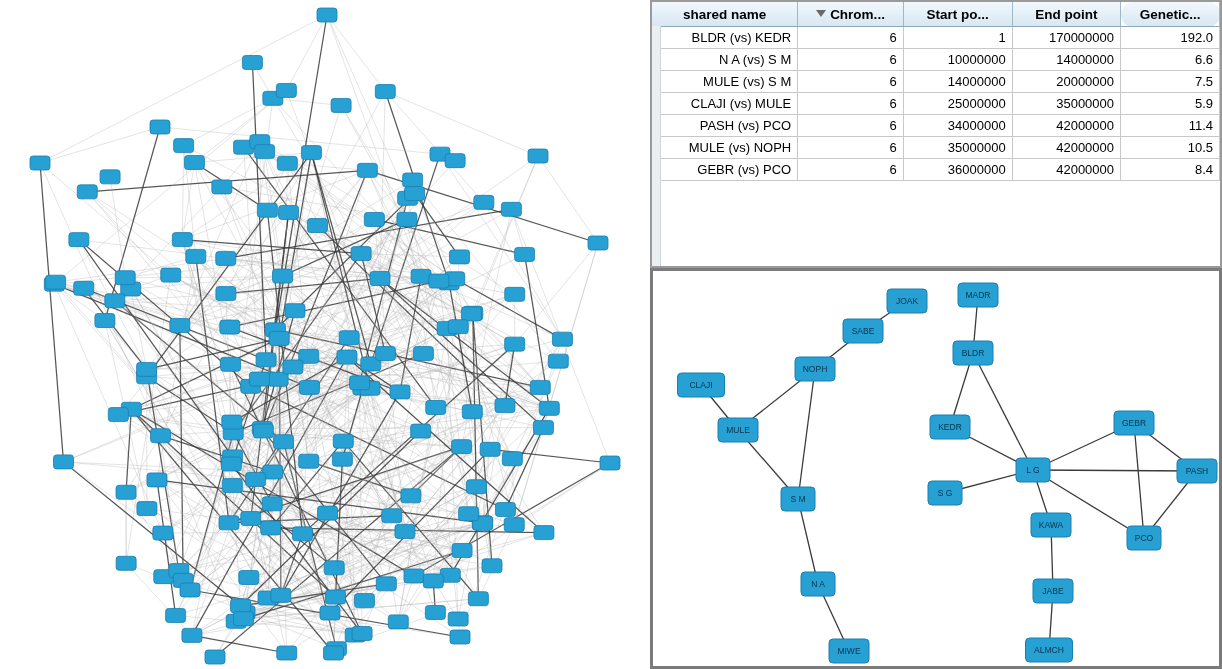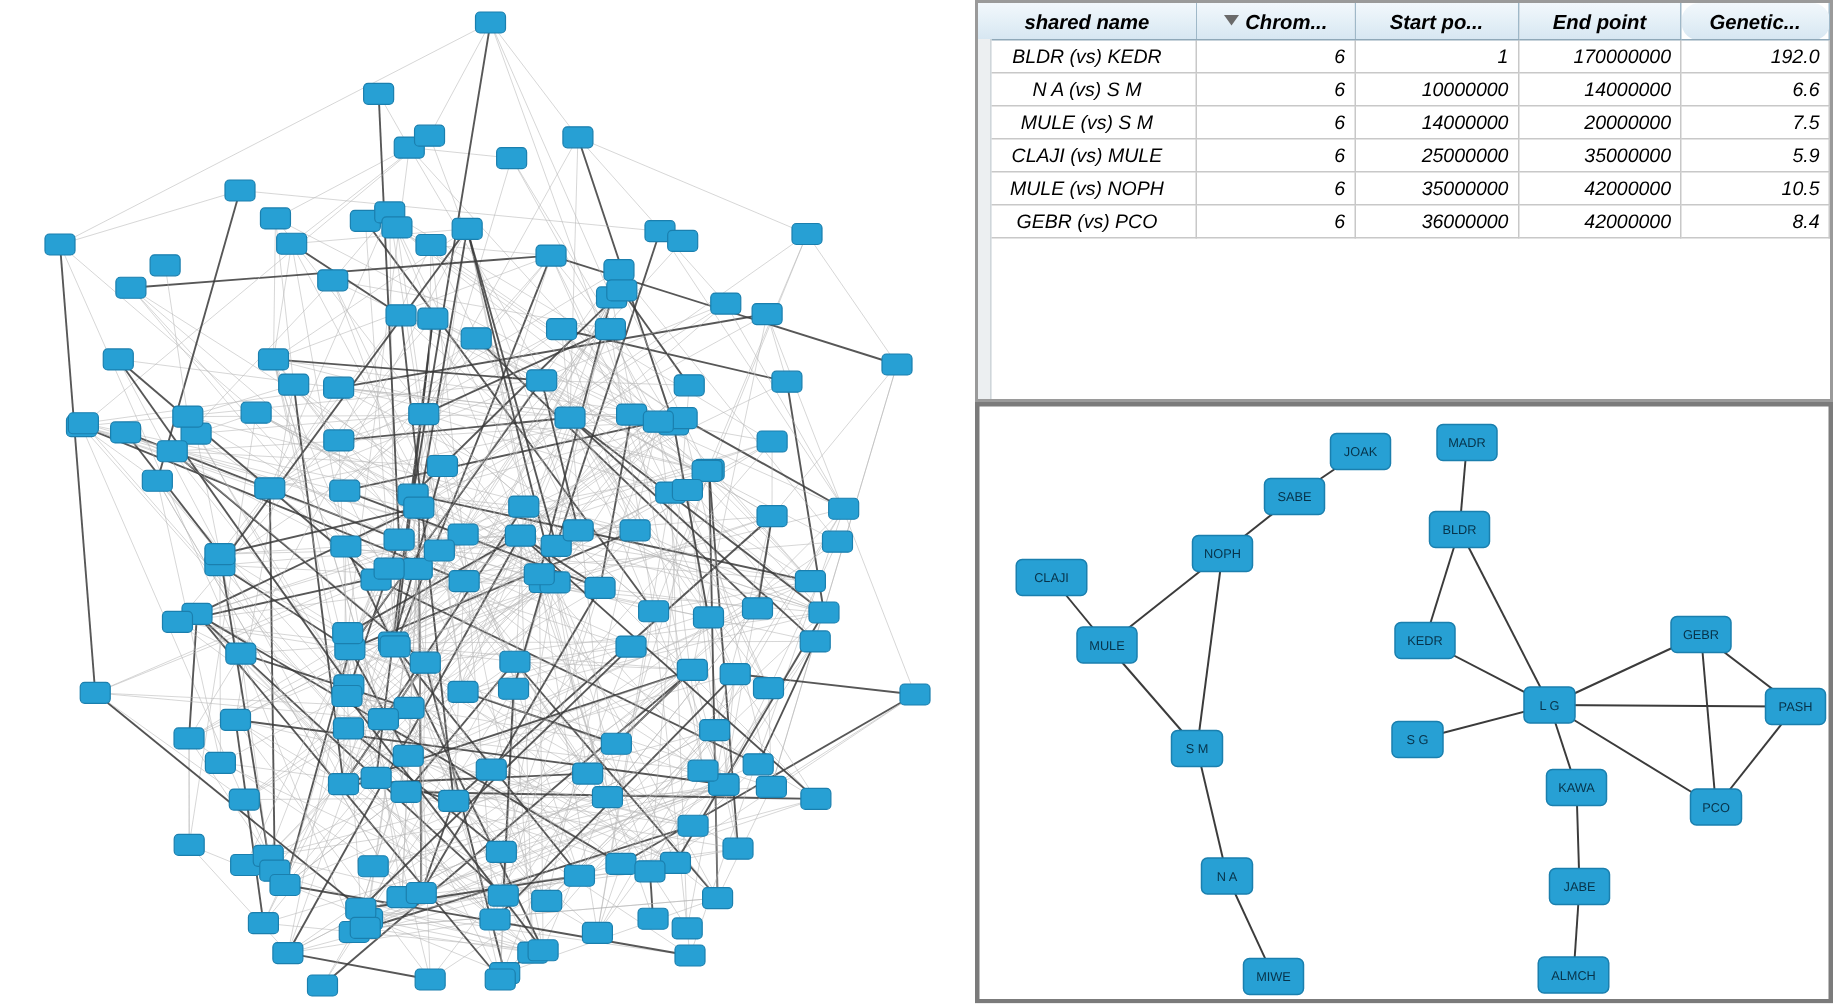--- a/index.html
+++ b/index.html
@@ -34,21 +34,20 @@
   #table-panel {
     position: absolute;
     left: 650px;
     top: 0;
     width: 572px;
     height: 268px;
     background: #ffffff;
     border: 2px solid #9a9a9a;
     box-sizing: border-box;
     overflow: hidden;
-    font-style: italic;
   }
   #table-panel table {
     border-collapse: collapse;
     width: 100%;
     font-size: 13px;
     color: #000000;
   }
   #table-panel thead th {
     background: linear-gradient(#f2f8fc, #d7e7f2);
     border-right: 1px solid #9fb8c8;
@@ -72,21 +71,21 @@
   #table-panel thead th.col-end { width: 110px; }
   #table-panel thead th.col-gen { width: 98px; border-radius: 12px; }
   #table-panel tbody td {
     border-right: 1px solid #c8c8c8;
     border-bottom: 1px solid #c8c8c8;
     height: 21px;
     padding: 0 6px;
     white-space: nowrap;
     background: #ffffff;
   }
-  .cell-left { text-align: center; }
+  .cell-left { text-align: right; }
   .cell-right { text-align: right; }
   .filter-icon {
     display: inline-block;
     width: 10px;
     height: 10px;
     position: relative;
     flex: none;
   }
   .filter-icon::before {
     content: "";
@@ -1336,20 +1335,27 @@
             <td class="cell-right">7.5</td>
           </tr>
           <tr>
             <td class="cell-left">CLAJI (vs) MULE</td>
             <td class="cell-right">6</td>
             <td class="cell-right">25000000</td>
             <td class="cell-right">35000000</td>
             <td class="cell-right">5.9</td>
           </tr>
           <tr>
+            <td class="cell-left">PASH (vs) PCO</td>
+            <td class="cell-right">6</td>
+            <td class="cell-right">34000000</td>
+            <td class="cell-right">42000000</td>
+            <td class="cell-right">11.4</td>
+          </tr>
+          <tr>
             <td class="cell-left">MULE (vs) NOPH</td>
             <td class="cell-right">6</td>
             <td class="cell-right">35000000</td>
             <td class="cell-right">42000000</td>
             <td class="cell-right">10.5</td>
           </tr>
           <tr>
             <td class="cell-left">GEBR (vs) PCO</td>
             <td class="cell-right">6</td>
             <td class="cell-right">36000000</td>

